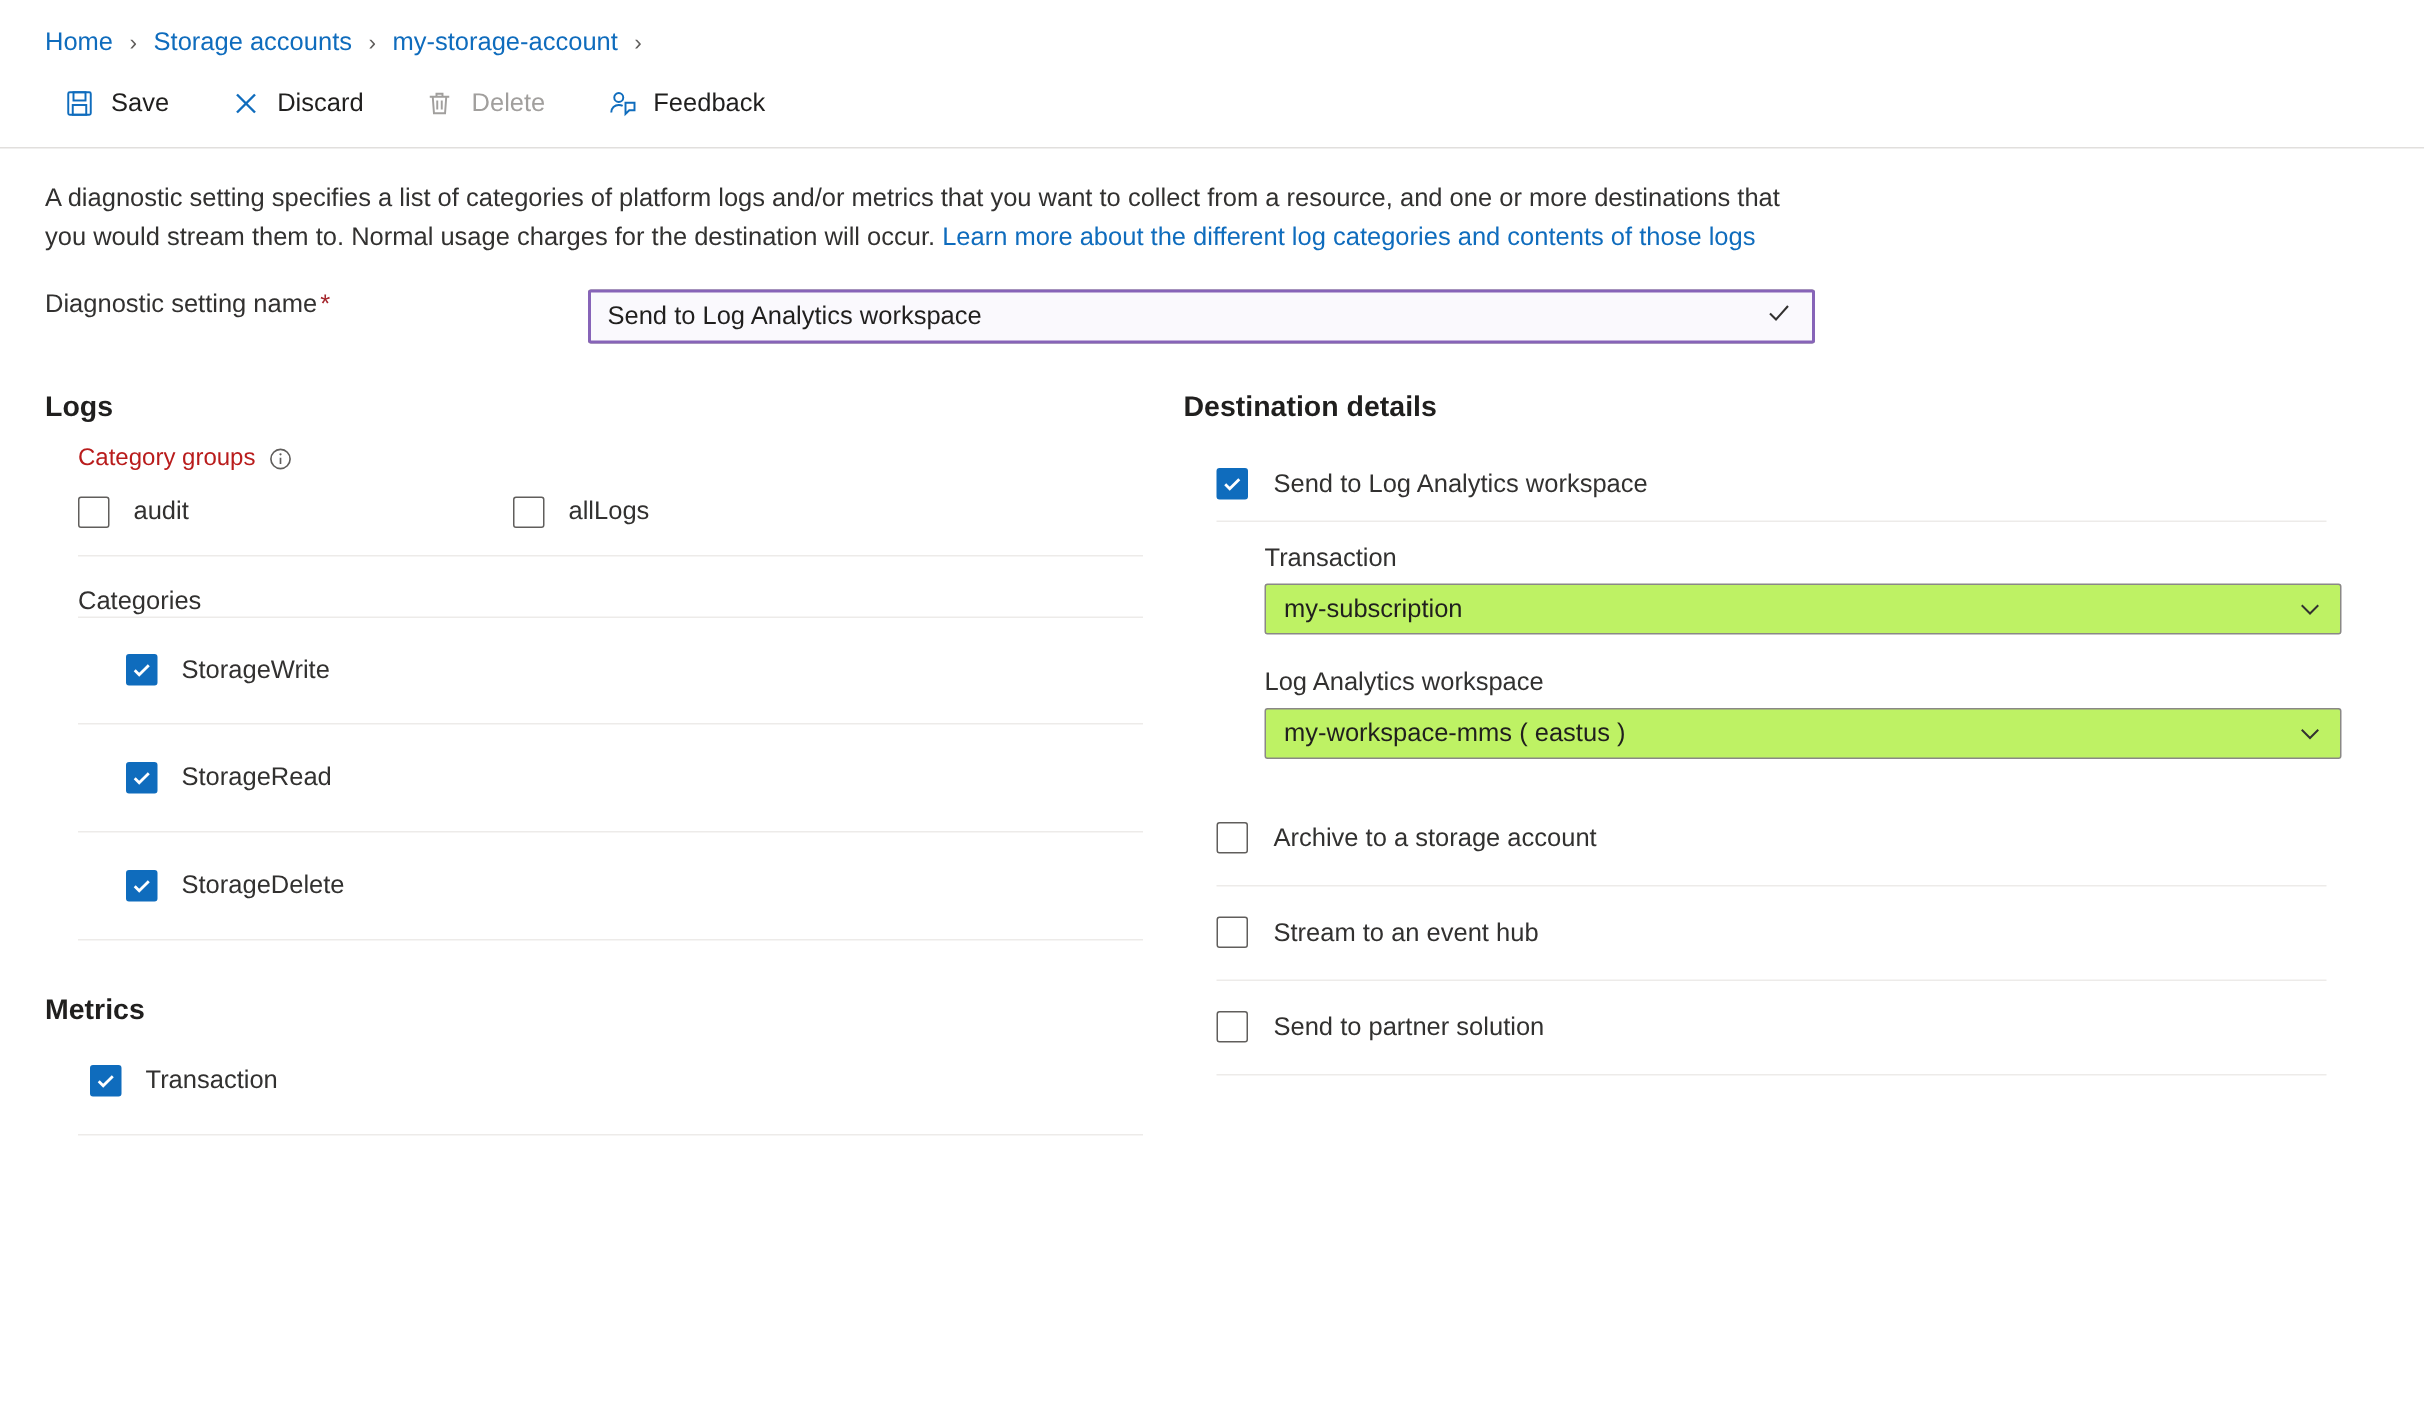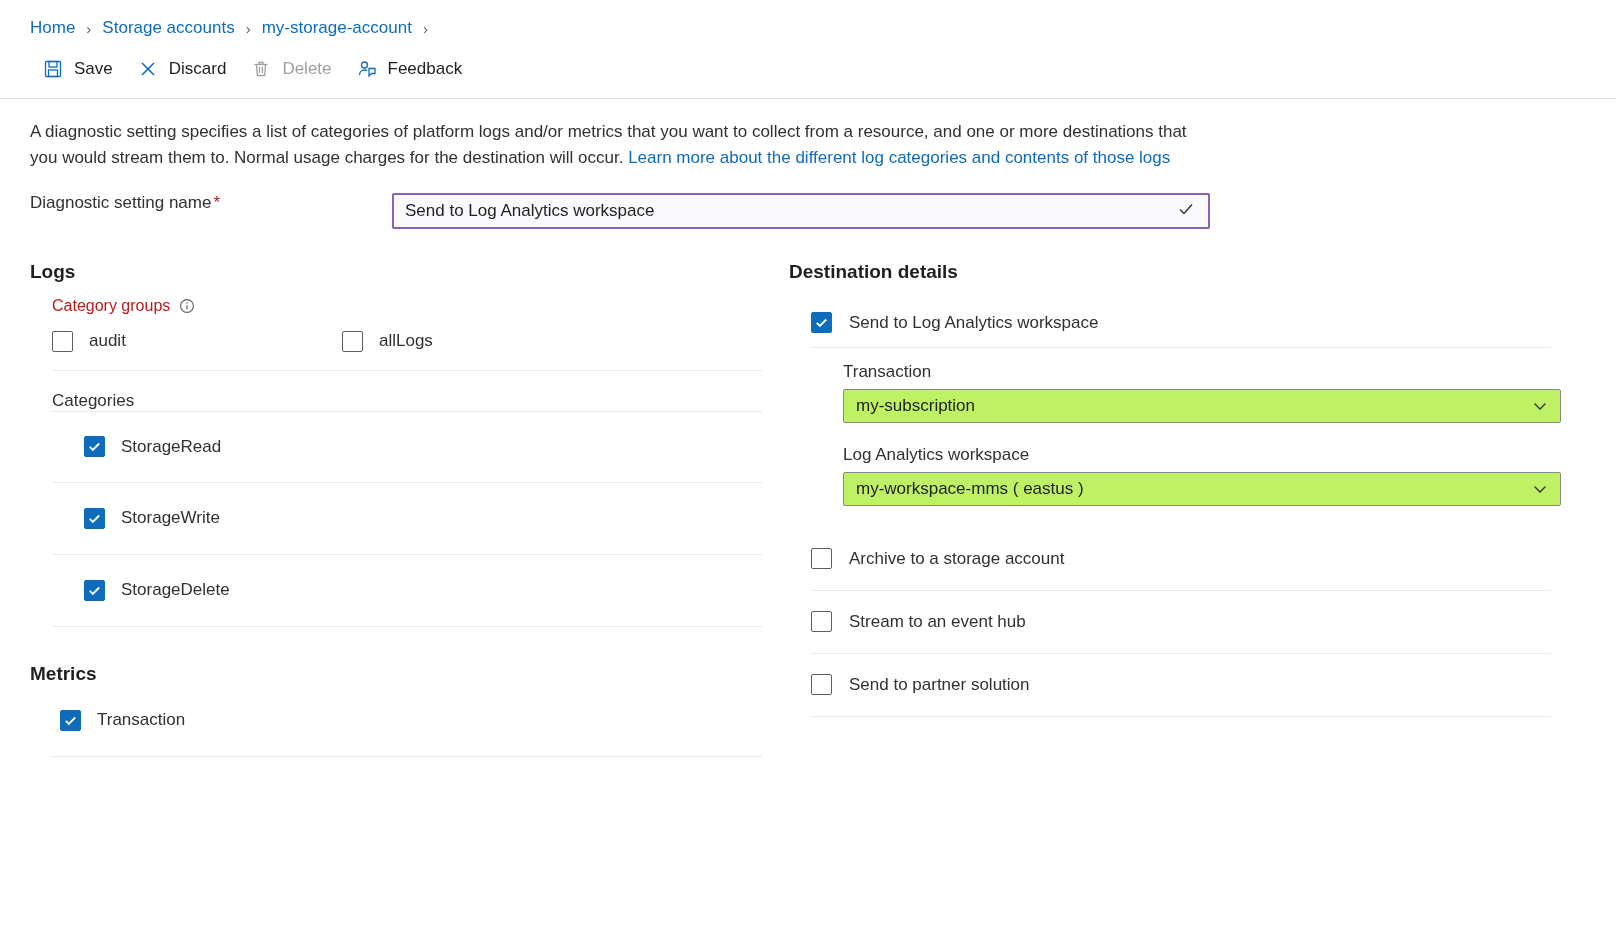--- a/index.html
+++ b/index.html
@@ -59,21 +59,21 @@
     line-height: 10px;
     padding: 4px 6px 12px 6px;
     cursor: pointer;
     user-select: none;
   }
 
   
   .command-bar {
     display: flex;
     align-items: center;
-    gap: 0;
+    gap: 16px;
     padding: 14px 0 12px 34px;
   }
   .cmd {
     display: flex;
     align-items: center;
     gap: 10px;
     padding: 6px 16px 6px 8px;
     font-size: 17px;
     color: #201f1e;
     cursor: pointer;
@@ -420,31 +420,31 @@
       <div class="cat-label">Categories</div>
 
       <div class="cat-list">
         <div class="cat-row">
           <div class="cb-item">
             <span class="cbox checked">
               <svg width="15" height="15" viewBox="0 0 16 16" fill="none" stroke="#ffffff" stroke-width="2">
                 <path d="M3 8.4l3.2 3.2L13 4.8"></path>
               </svg>
             </span>
-            <span>StorageRead</span>
+            <span>StorageWrite</span>
           </div>
         </div>
         <div class="cat-row">
           <div class="cb-item">
             <span class="cbox checked">
               <svg width="15" height="15" viewBox="0 0 16 16" fill="none" stroke="#ffffff" stroke-width="2">
                 <path d="M3 8.4l3.2 3.2L13 4.8"></path>
               </svg>
             </span>
-            <span>StorageWrite</span>
+            <span>StorageRead</span>
           </div>
         </div>
         <div class="cat-row">
           <div class="cb-item">
             <span class="cbox checked">
               <svg width="15" height="15" viewBox="0 0 16 16" fill="none" stroke="#ffffff" stroke-width="2">
                 <path d="M3 8.4l3.2 3.2L13 4.8"></path>
               </svg>
             </span>
             <span>StorageDelete</span>

